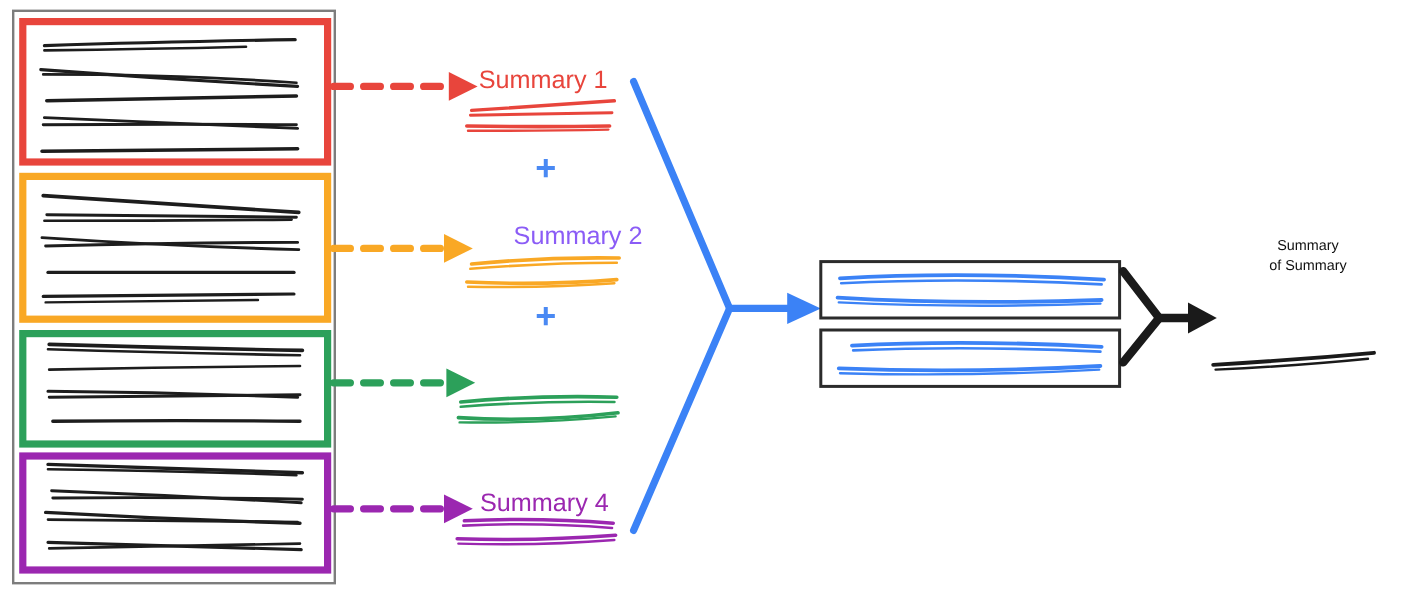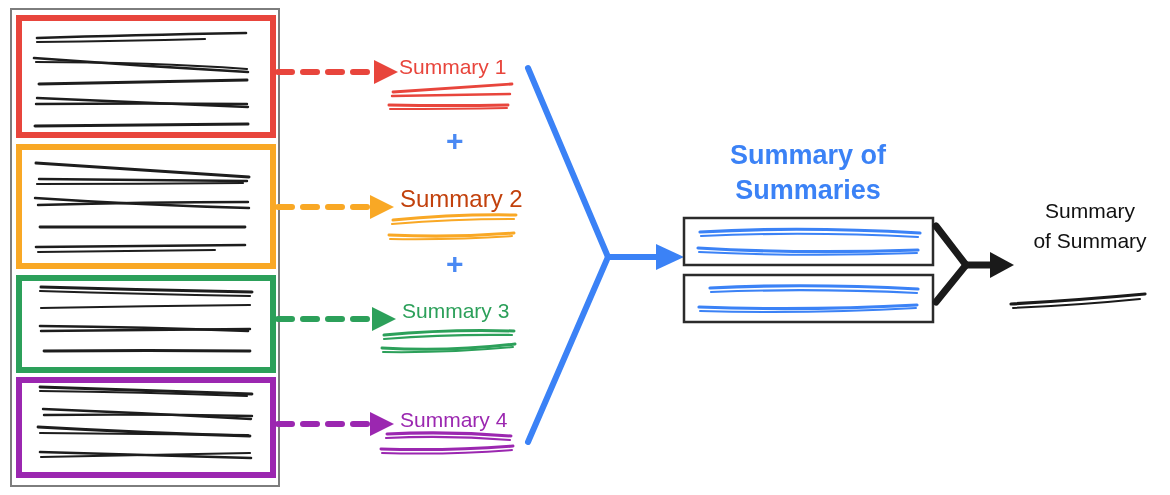--- a/index.html
+++ b/index.html
@@ -26,31 +26,31 @@
     width: 1170px;
     height: 495px;
   }
   .lbl {
     position: absolute;
     white-space: pre;
     line-height: 1.18;
     font-family: "Liberation Sans", sans-serif;
   }
   #summary-label-1 { left: 399px; top: 55px; font-size: 21px; color: #e8453c; }
-  #summary-label-2 { left: 400px; top: 185px; font-size: 24px; color: #c2410c; }
+  #summary-label-2 { left: 428px; top: 185px; font-size: 21px; color: #8b5cf6; }
   #summary-label-3 { left: 402px; top: 299px; font-size: 21px; color: #2ca05a; }
   #summary-label-4 { left: 400px; top: 408px; font-size: 21px; color: #9b27b0; }
   #sos-title {
     left: 703px; top: 138px; width: 210px;
     font-size: 27px; color: #3b82f6; font-weight: 700;
     text-align: center; line-height: 1.28;
   }
   #final-label {
     left: 1015px; top: 196px; width: 150px;
-    font-size: 21px; color: #111111;
+    font-size: 12px; color: #111111;
     text-align: center; line-height: 1.42;
   }
   .plus {
     position: absolute;
     font-size: 30px;
     color: #4a89f3;
     font-weight: 700;
     line-height: 1;
   }
   #plus-1 { left: 446px; top: 126px; }
@@ -187,25 +187,23 @@
       <path d="M1011 304 Q1080 300 1145 294" stroke-width="3.2"></path>
       <path d="M1013 308 Q1080 305 1140 299" stroke-width="2"></path>
     </g>
 
   </svg>
 
   <div class="lbl" id="summary-label-1">Summary 1</div>
 
   <div class="lbl" id="summary-label-2">Summary 2</div>
 
-  <div class="lbl" id="summary-label-3">Summary 3</div>
 
   <div class="lbl" id="summary-label-4">Summary 4</div>
 
   <div class="plus" id="plus-1">+</div>
 
   <div class="plus" id="plus-2">+</div>
 
-  <div class="lbl" id="sos-title"><span>Summary of</span><br><span>Summaries</span></div>
 
   <div class="lbl" id="final-label"><span>Summary</span><br><span>of Summary</span><br></div>
 
 </div>
 
 </body></html>

